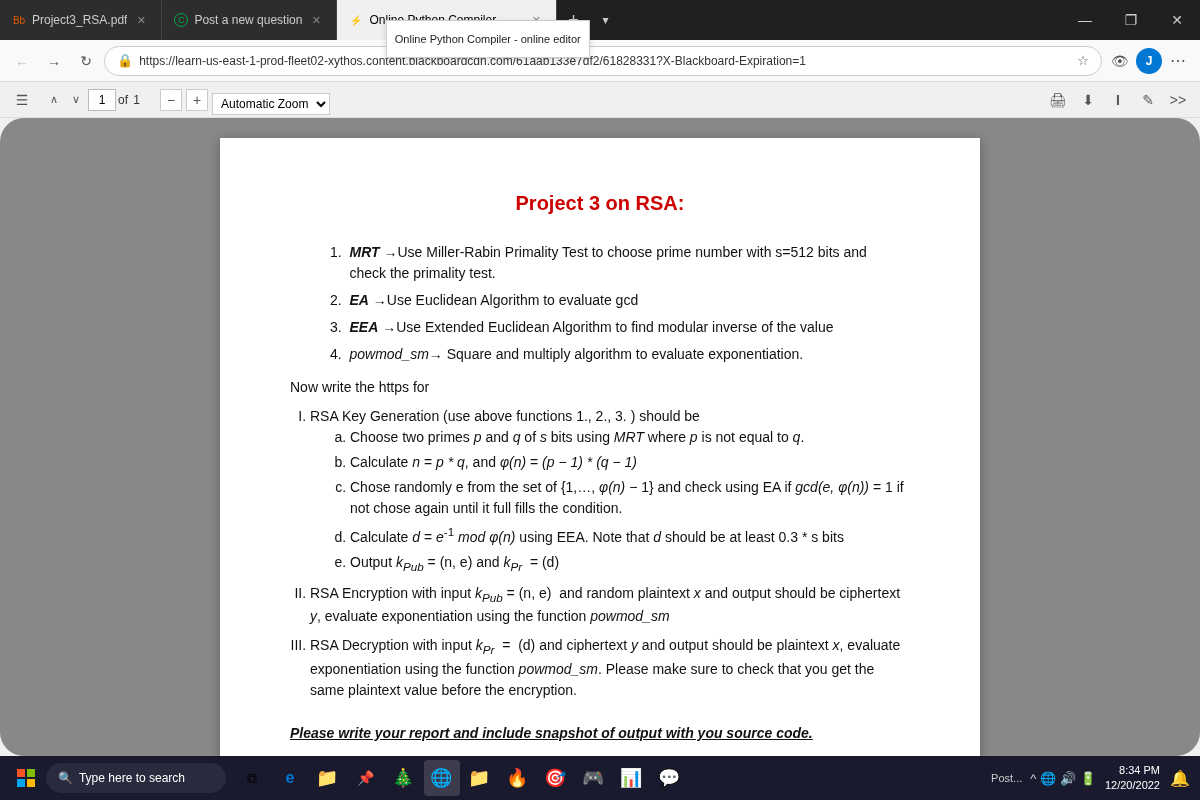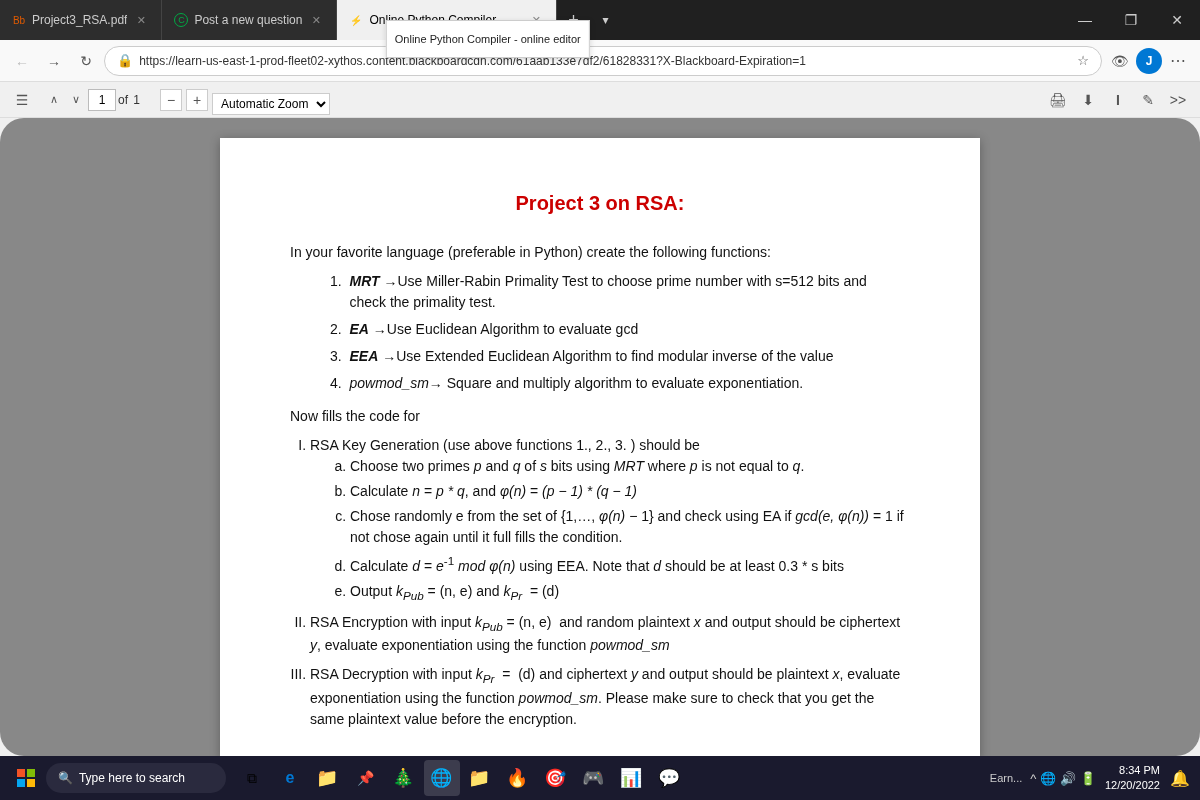--- a/index.html
+++ b/index.html
@@ -504,28 +504,27 @@
     <div class="pdf-tool-btn" style="font-weight:bold;">I</div>
     <div class="pdf-tool-btn">✎</div>
     <div class="pdf-tool-btn">&gt;&gt;</div>
   </div>
 </div>
 
 <div class="pdf-content-area">
   <div class="pdf-page">
     <div class="pdf-title">Project 3 on RSA:</div>
     <div class="pdf-body">
-      <p>In your favorite language (preferable in Python) create the following functions:</p>
       <ol class="top-list" style="list-style: none; padding-left: 16px;">
         <li>1.&nbsp;&nbsp;<span class="bold-italic">MRT</span> <span class="bold">→</span>Use Miller-Rabin Primality Test to choose prime number with s=512 bits and<br>&nbsp;&nbsp;&nbsp;&nbsp;&nbsp;check the primality test.</li>
         <li>2.&nbsp;&nbsp;<span class="bold-italic">EA</span> <span class="bold">→</span>Use Euclidean Algorithm to evaluate gcd</li>
         <li>3.&nbsp;&nbsp;<span class="bold-italic">EEA</span> <span class="bold">→</span>Use Extended Euclidean Algorithm to find modular inverse of the value</li>
         <li>4.&nbsp;&nbsp;<span class="italic">powmod_sm</span><span class="bold">→</span> Square and multiply algorithm to evaluate exponentiation.</li>
       </ol>
-      <p>Now fills the code for</p>
+      <p>Now write the https for</p>
       <ol class="roman-list">
         <li>
           RSA Key Generation (use above functions 1., 2., 3. ) should be
           <ol class="alpha-list">
             <li>Choose two primes <span class="italic"> p</span> and <span class="italic">q</span> of <span class="italic">s</span> bits using <span class="italic">MRT</span> where <span class="italic">p</span> is not equal to <span class="italic">q</span>.</li>
             <li>Calculate <span class="italic">n</span> = <span class="italic">p * q</span>, and <span class="italic">φ(n)</span> = <span class="italic">(p − 1) * (q − 1)</span></li>
             <li>Chose randomly e from the set of {1,…, <span class="italic">φ(n)</span> − 1} and check using EA if <span class="italic">gcd(e, φ(n))</span> = 1 if not chose again until it full fills the condition.</li>
             <li>Calculate <span class="italic">d</span> = <span class="italic">e</span><sup>-1</sup> <span class="italic">mod φ(n)</span> using EEA. Note that <span class="italic">d</span> should be at least 0.3 * s bits</li>
             <li>Output <span class="italic">k<sub>Pub</sub></span> = (n, e) and <span class="italic">k<sub>Pr</sub></span> &nbsp;= (d)</li>
           </ol>
@@ -563,21 +562,21 @@
     <div class="taskbar-icon-btn">🎄</div>
     <div class="taskbar-icon-btn" style="background:rgba(255,255,255,0.15); border-radius:4px;">🌐</div>
     <div class="taskbar-icon-btn">📁</div>
     <div class="taskbar-icon-btn" style="color:#f90;">🔥</div>
     <div class="taskbar-icon-btn" style="color:#e00;">🎯</div>
     <div class="taskbar-icon-btn">🎮</div>
     <div class="taskbar-icon-btn">📊</div>
     <div class="taskbar-icon-btn" style="color:#7289da;">💬</div>
   </div>
   <div class="taskbar-right">
-    <span class="earn-text">Earn...</span>
+    <span class="earn-text">Post...</span>
     <div class="taskbar-sys-icons">
       <span class="sys-icon">^</span>
       <span class="sys-icon">🌐</span>
       <span class="sys-icon">🔊</span>
       <span class="sys-icon">🔋</span>
     </div>
     <div class="taskbar-clock">
       <div>8:34 PM</div>
       <div>12/20/2022</div>
     </div>

